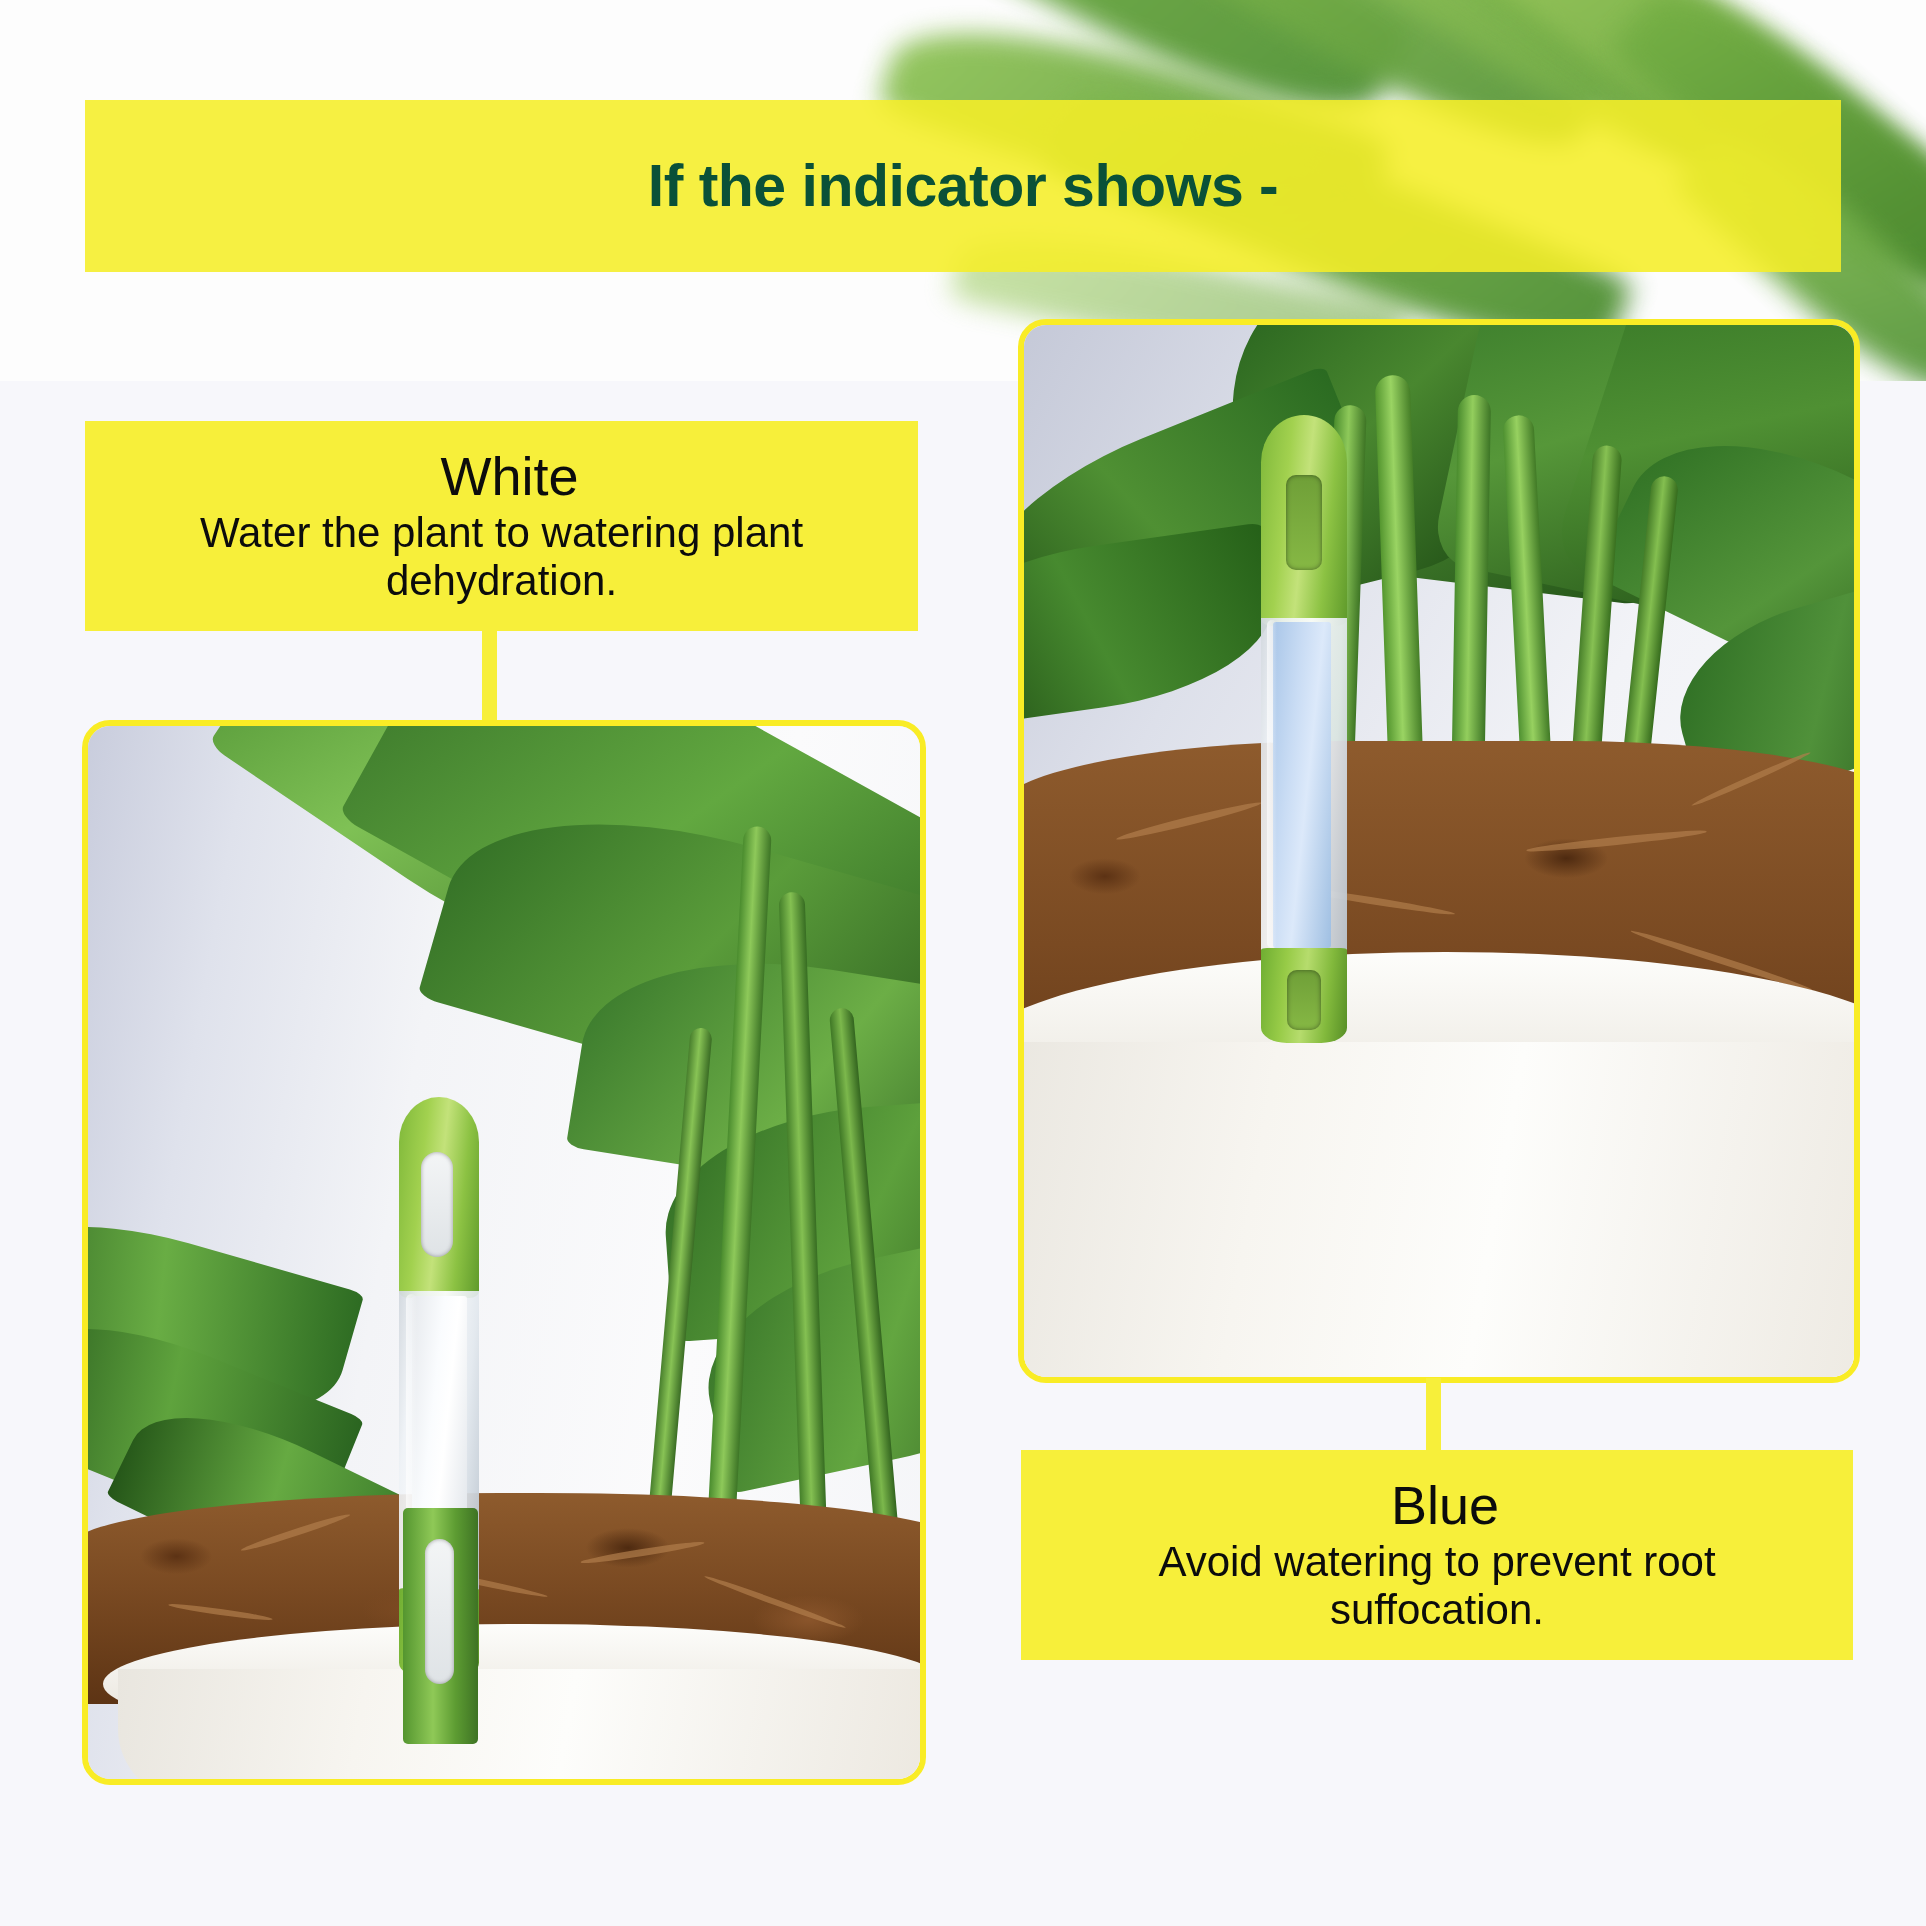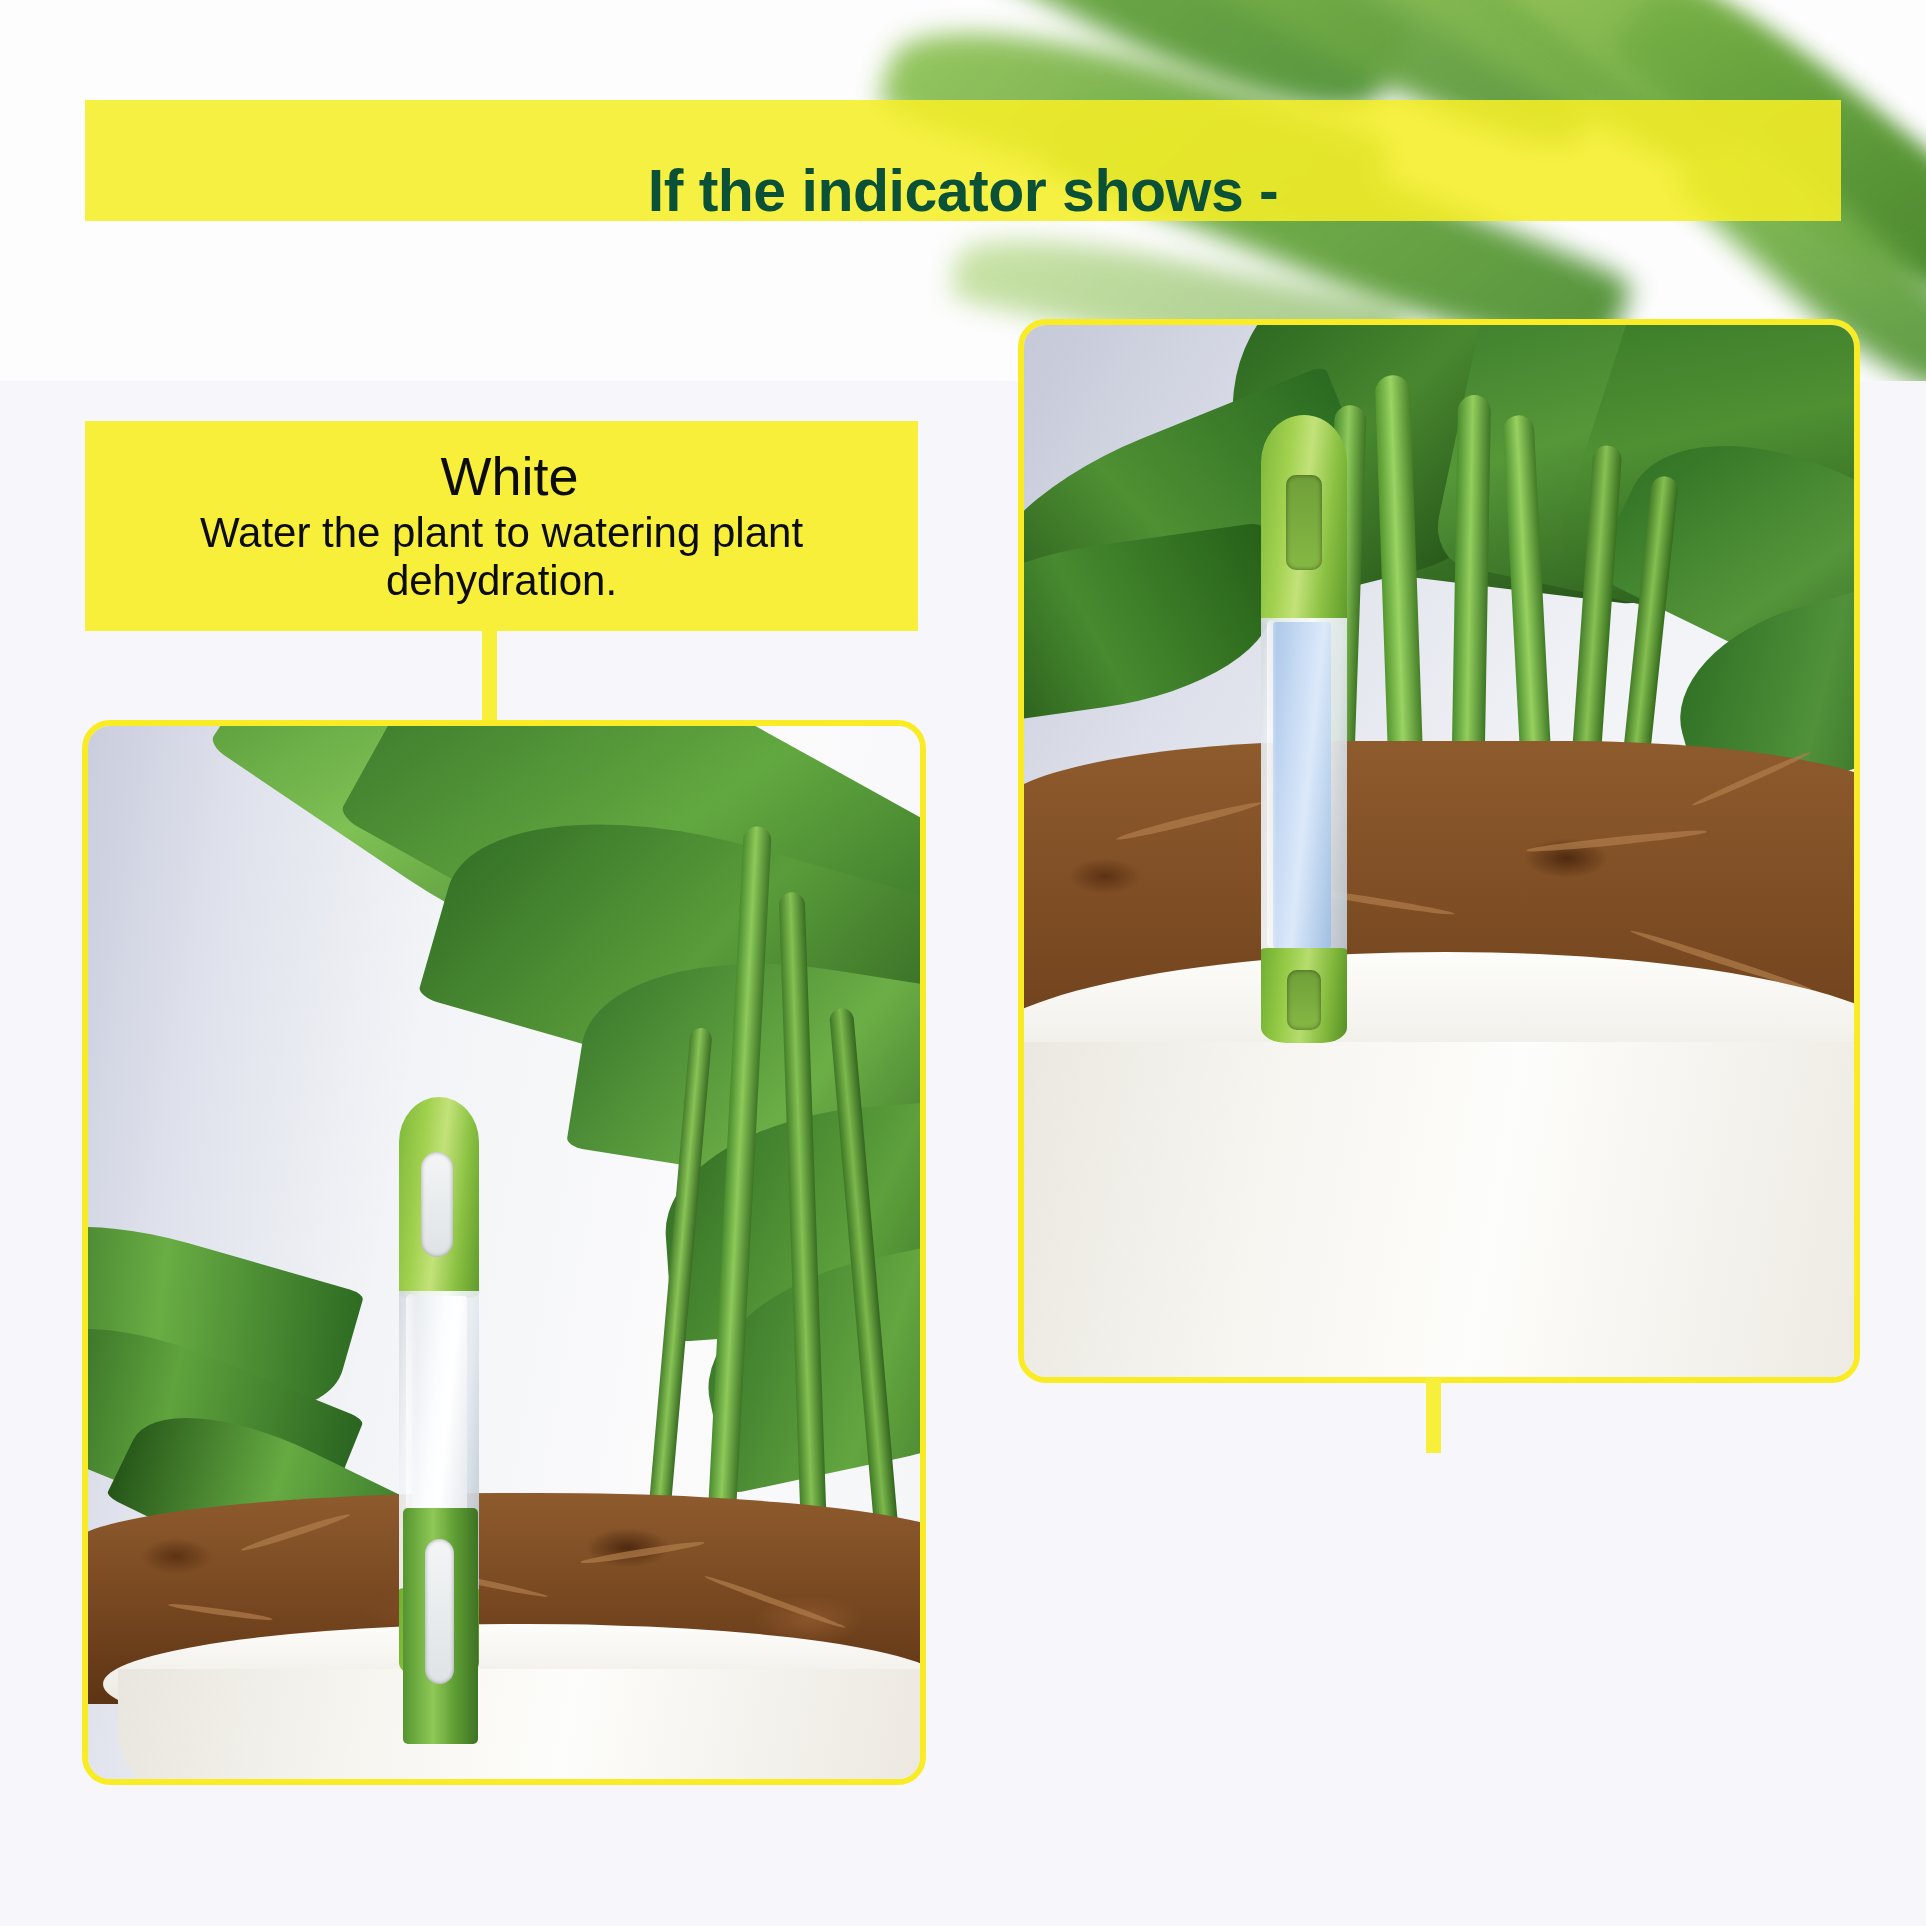--- a/index.html
+++ b/index.html
@@ -29,23 +29,23 @@
   .lb6 { left:1595px; top:85px;  width:451px;  height:125px; background:linear-gradient(110deg,#78b246,#44832c); transform:rotate(40deg); }
   .lb7 { left:883px; top:60px;  width:502px; height:130px; background:linear-gradient(120deg,#93c659,#5d9a3d); transform:rotate(18deg); border-radius:60% 10% 60% 10%;}
   .lb8 { left:1043px; top:166px;  width:592px; height:115px; background:linear-gradient(120deg,#7fba4c,#4b8c31); transform:rotate(22deg); }
   .lb9 { left:1660px; top:216px;  width:351px;  height:100px; background:linear-gradient(120deg,#8ac253,#51913a); transform:rotate(42deg); }
   .lb10{ left:953px; top:261px;  width:451px;  height:85px; background:linear-gradient(120deg,#a9d46e,#6ba544); transform:rotate(12deg); opacity:.6;}
 
   
   .header-banner {
     position:absolute;
     left:85px; top:100px;
-    width:1756px; height:121px;
+    width:1756px; height:172px;
     background:rgba(245,238,40,0.88);
-    display:flex; align-items:flex-end; justify-content:center;
+    display:flex; align-items:center; justify-content:center;
   }
   .header-title {
     font-size:59px;
     font-weight:bold;
     color:#0a5138;
     letter-spacing:-0.5px;
     line-height:1;
     white-space:nowrap;
   }
 
@@ -299,15 +299,19 @@
         <div class="dev-tube" style="top:203px;height:336px;"></div>
         <div class="dev-strip dev-strip-blue" style="left:12px;top:207px;width:58px;height:326px;"></div>
         <div class="gloss" style="left:6px;top:205px;width:10px;height:328px;"></div>
         <div class="dev-base" style="top:533px;height:95px;"></div>
         <div class="dev-window-dark" style="left:26px;top:555px;width:34px;height:60px;border-radius:10px;"></div>
       </div>
     </div>
   </div>
 
   <div class="connector connector-right"></div>
+  <div class="caption-box caption-right">
+    <div class="caption-head">Blue</div>
+    <div class="caption-body">Avoid watering to prevent root suffocation.</div>
+  </div>
 
 </div>
 
 
 </body></html>

